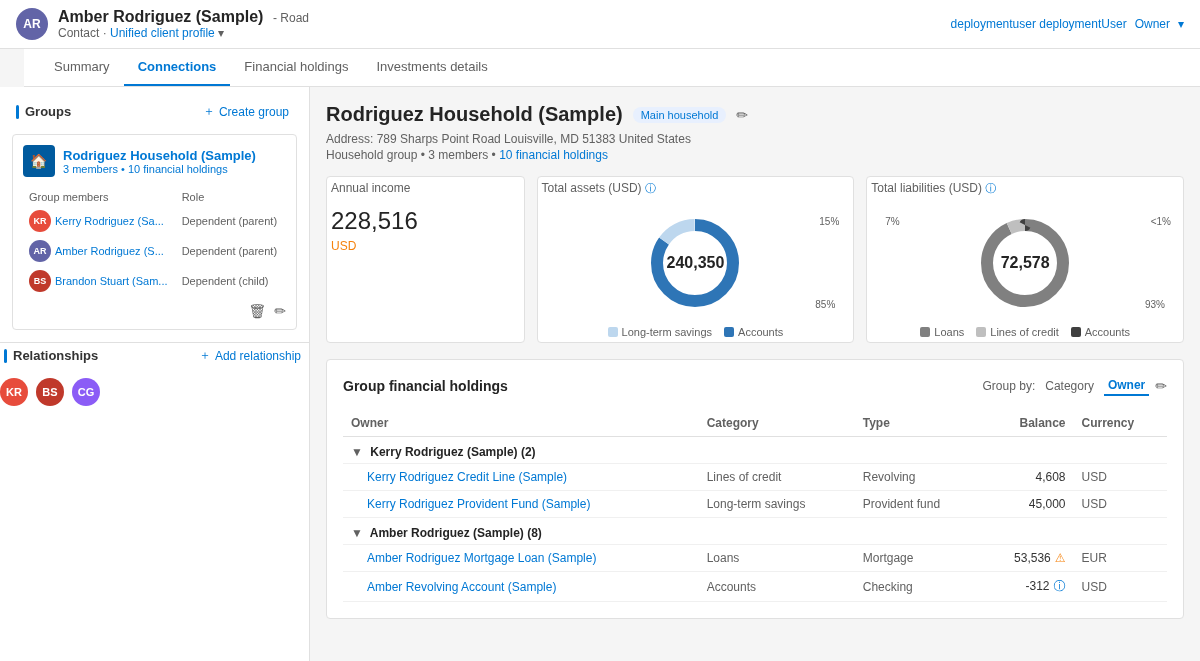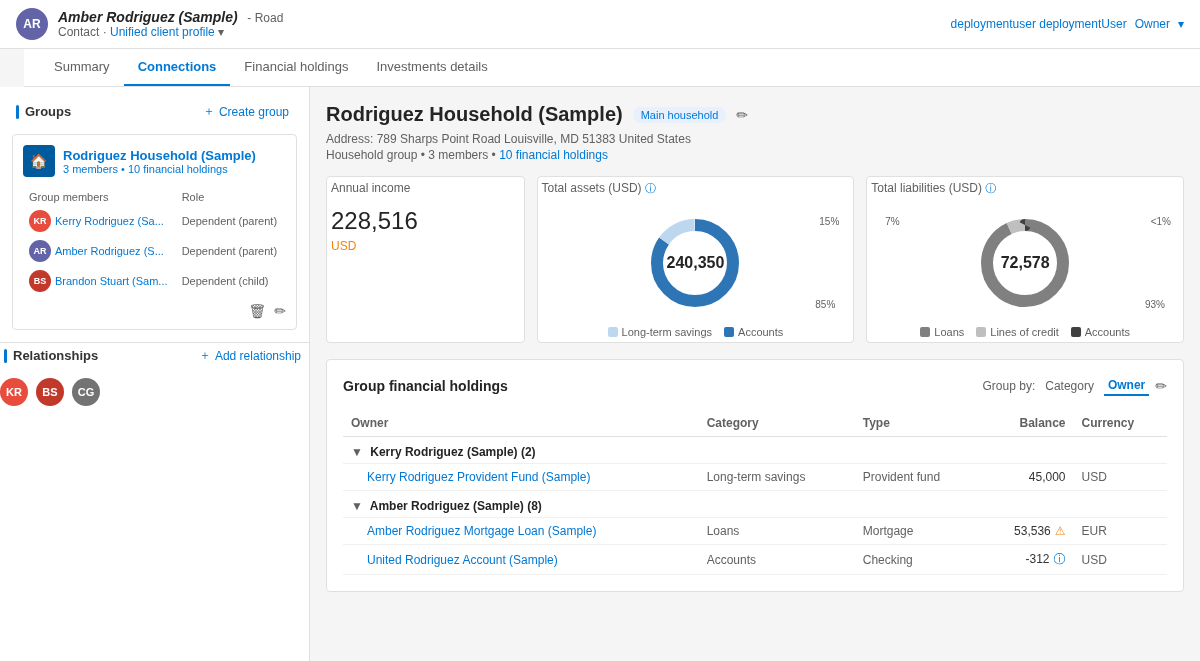--- a/index.html
+++ b/index.html
@@ -2,21 +2,21 @@
 <html><head>
   <meta charset="utf-8">
   <style>
     * { box-sizing: border-box; margin: 0; padding: 0; }
     body { font-family: 'Segoe UI', Arial, sans-serif; font-size: 13px; color: #333; background: #f5f5f5; }
 
     
     .header { background: white; border-bottom: 1px solid #e0e0e0; padding: 8px 16px; display: flex; justify-content: space-between; align-items: center; }
     .header-left { display: flex; align-items: center; gap: 10px; }
     .avatar-circle { width: 32px; height: 32px; border-radius: 50%; background: #6264a7; color: white; display: flex; align-items: center; justify-content: center; font-size: 12px; font-weight: bold; flex-shrink: 0; }
-    .header-name { font-weight: 600; font-size: 14px; color: #242424; font-style: italic; }
+    .header-name { font-weight: 600; font-size: 16px; color: #242424; }
     .header-saved { color: #616161; font-size: 12px; margin-left: 6px; }
     .header-subtitle { font-size: 12px; color: #616161; }
     .header-subtitle a { color: #0078d4; text-decoration: none; }
     .header-right { font-size: 12px; color: #0078d4; display: flex; align-items: center; gap: 8px; cursor: pointer; }
 
     
     .nav-tabs { background: white; border-bottom: 1px solid #e0e0e0; padding: 0 16px; display: flex; gap: 0; margin-left: 24px; }
     .nav-tab { padding: 10px 14px; font-size: 13px; cursor: pointer; color: #616161; border-bottom: 2px solid transparent; text-decoration: none; }
     .nav-tab.active { color: #0078d4; border-bottom: 2px solid #0078d4; font-weight: 600; }
 
@@ -182,21 +182,21 @@
       <div class="sidebar-section-header">
         <span class="sidebar-section-title">Relationships</span>
         <button class="create-btn">
           <span>＋</span>
           <span>Add relationship</span>
         </button>
       </div>
       <div class="rel-avatars" id="rel-avatars">
           <div class="member-avatar" style="background: rgb(231, 76, 60); width: 28px; height: 28px; font-size: 11px;">KR</div>
           <div class="member-avatar" style="background: rgb(192, 57, 43); width: 28px; height: 28px; font-size: 11px;">BS</div>
-          <div class="member-avatar" style="background: #737373; width: 28px; height: 28px; font-size: 11px;">CG</div>
+          <div class="member-avatar" style="background: #8b5cf6; width: 28px; height: 28px; font-size: 11px;">CG</div>
         </div>
     </div>
   </div>
 
   <div class="main-content">
 
     <div class="household-header">
       <span class="household-title">Rodriguez Household (Sample)</span>
       <span class="household-badge">Main household</span>
       <span class="edit-icon">✏</span>
@@ -298,41 +298,48 @@
           </tr>
         </thead>
         <tbody id="holdings-tbody">
             <tr>
       <td colspan="5" style="font-weight:600; color:#242424; padding:8px 8px 4px;">
         <span style="color:#616161; margin-right:4px;">▼</span>
         Kerry Rodriguez (Sample) (2)
       </td>
     </tr>
             <tr>
+        <td style="color:#0078d4; cursor:pointer; padding-left:24px;">Kerry Rodriguez Credit Line (Sample)</td>
+        <td style="color:#616161;">Lines of credit</td>
+        <td style="color:#616161;">Revolving</td>
+        <td class="right">4,608</td>
+        <td style="color:#616161;">USD</td>
+      </tr>
+            <tr>
         <td style="color:#0078d4; cursor:pointer; padding-left:24px;">Kerry Rodriguez Provident Fund (Sample)</td>
         <td style="color:#616161;">Long-term savings</td>
         <td style="color:#616161;">Provident fund</td>
         <td class="right">45,000</td>
         <td style="color:#616161;">USD</td>
       </tr>
             <tr>
       <td colspan="5" style="font-weight:600; color:#242424; padding:8px 8px 4px;">
         <span style="color:#616161; margin-right:4px;">▼</span>
         Amber Rodriguez (Sample) (8)
       </td>
     </tr>
             <tr>
         <td style="color:#0078d4; cursor:pointer; padding-left:24px;">Amber Rodriguez Mortgage Loan (Sample)</td>
         <td style="color:#616161;">Loans</td>
         <td style="color:#616161;">Mortgage</td>
         <td class="right">53,536<span style="color:#f5820d; margin-left:4px;">⚠</span></td>
         <td style="color:#616161;">EUR</td>
       </tr>
             <tr>
-        <td style="color:#0078d4; cursor:pointer; padding-left:24px;">United Rodriguez Account (Sample)</td>
+        <td style="color:#0078d4; cursor:pointer; padding-left:24px;">Amber Revolving Account (Sample)</td>
         <td style="color:#616161;">Accounts</td>
         <td style="color:#616161;">Checking</td>
         <td class="right">-312<span style="color:#0078d4; margin-left:4px;">ⓘ</span></td>
         <td style="color:#616161;">USD</td>
       </tr>
           </tbody>
       </table>
     </div>
   </div>
 </div>

